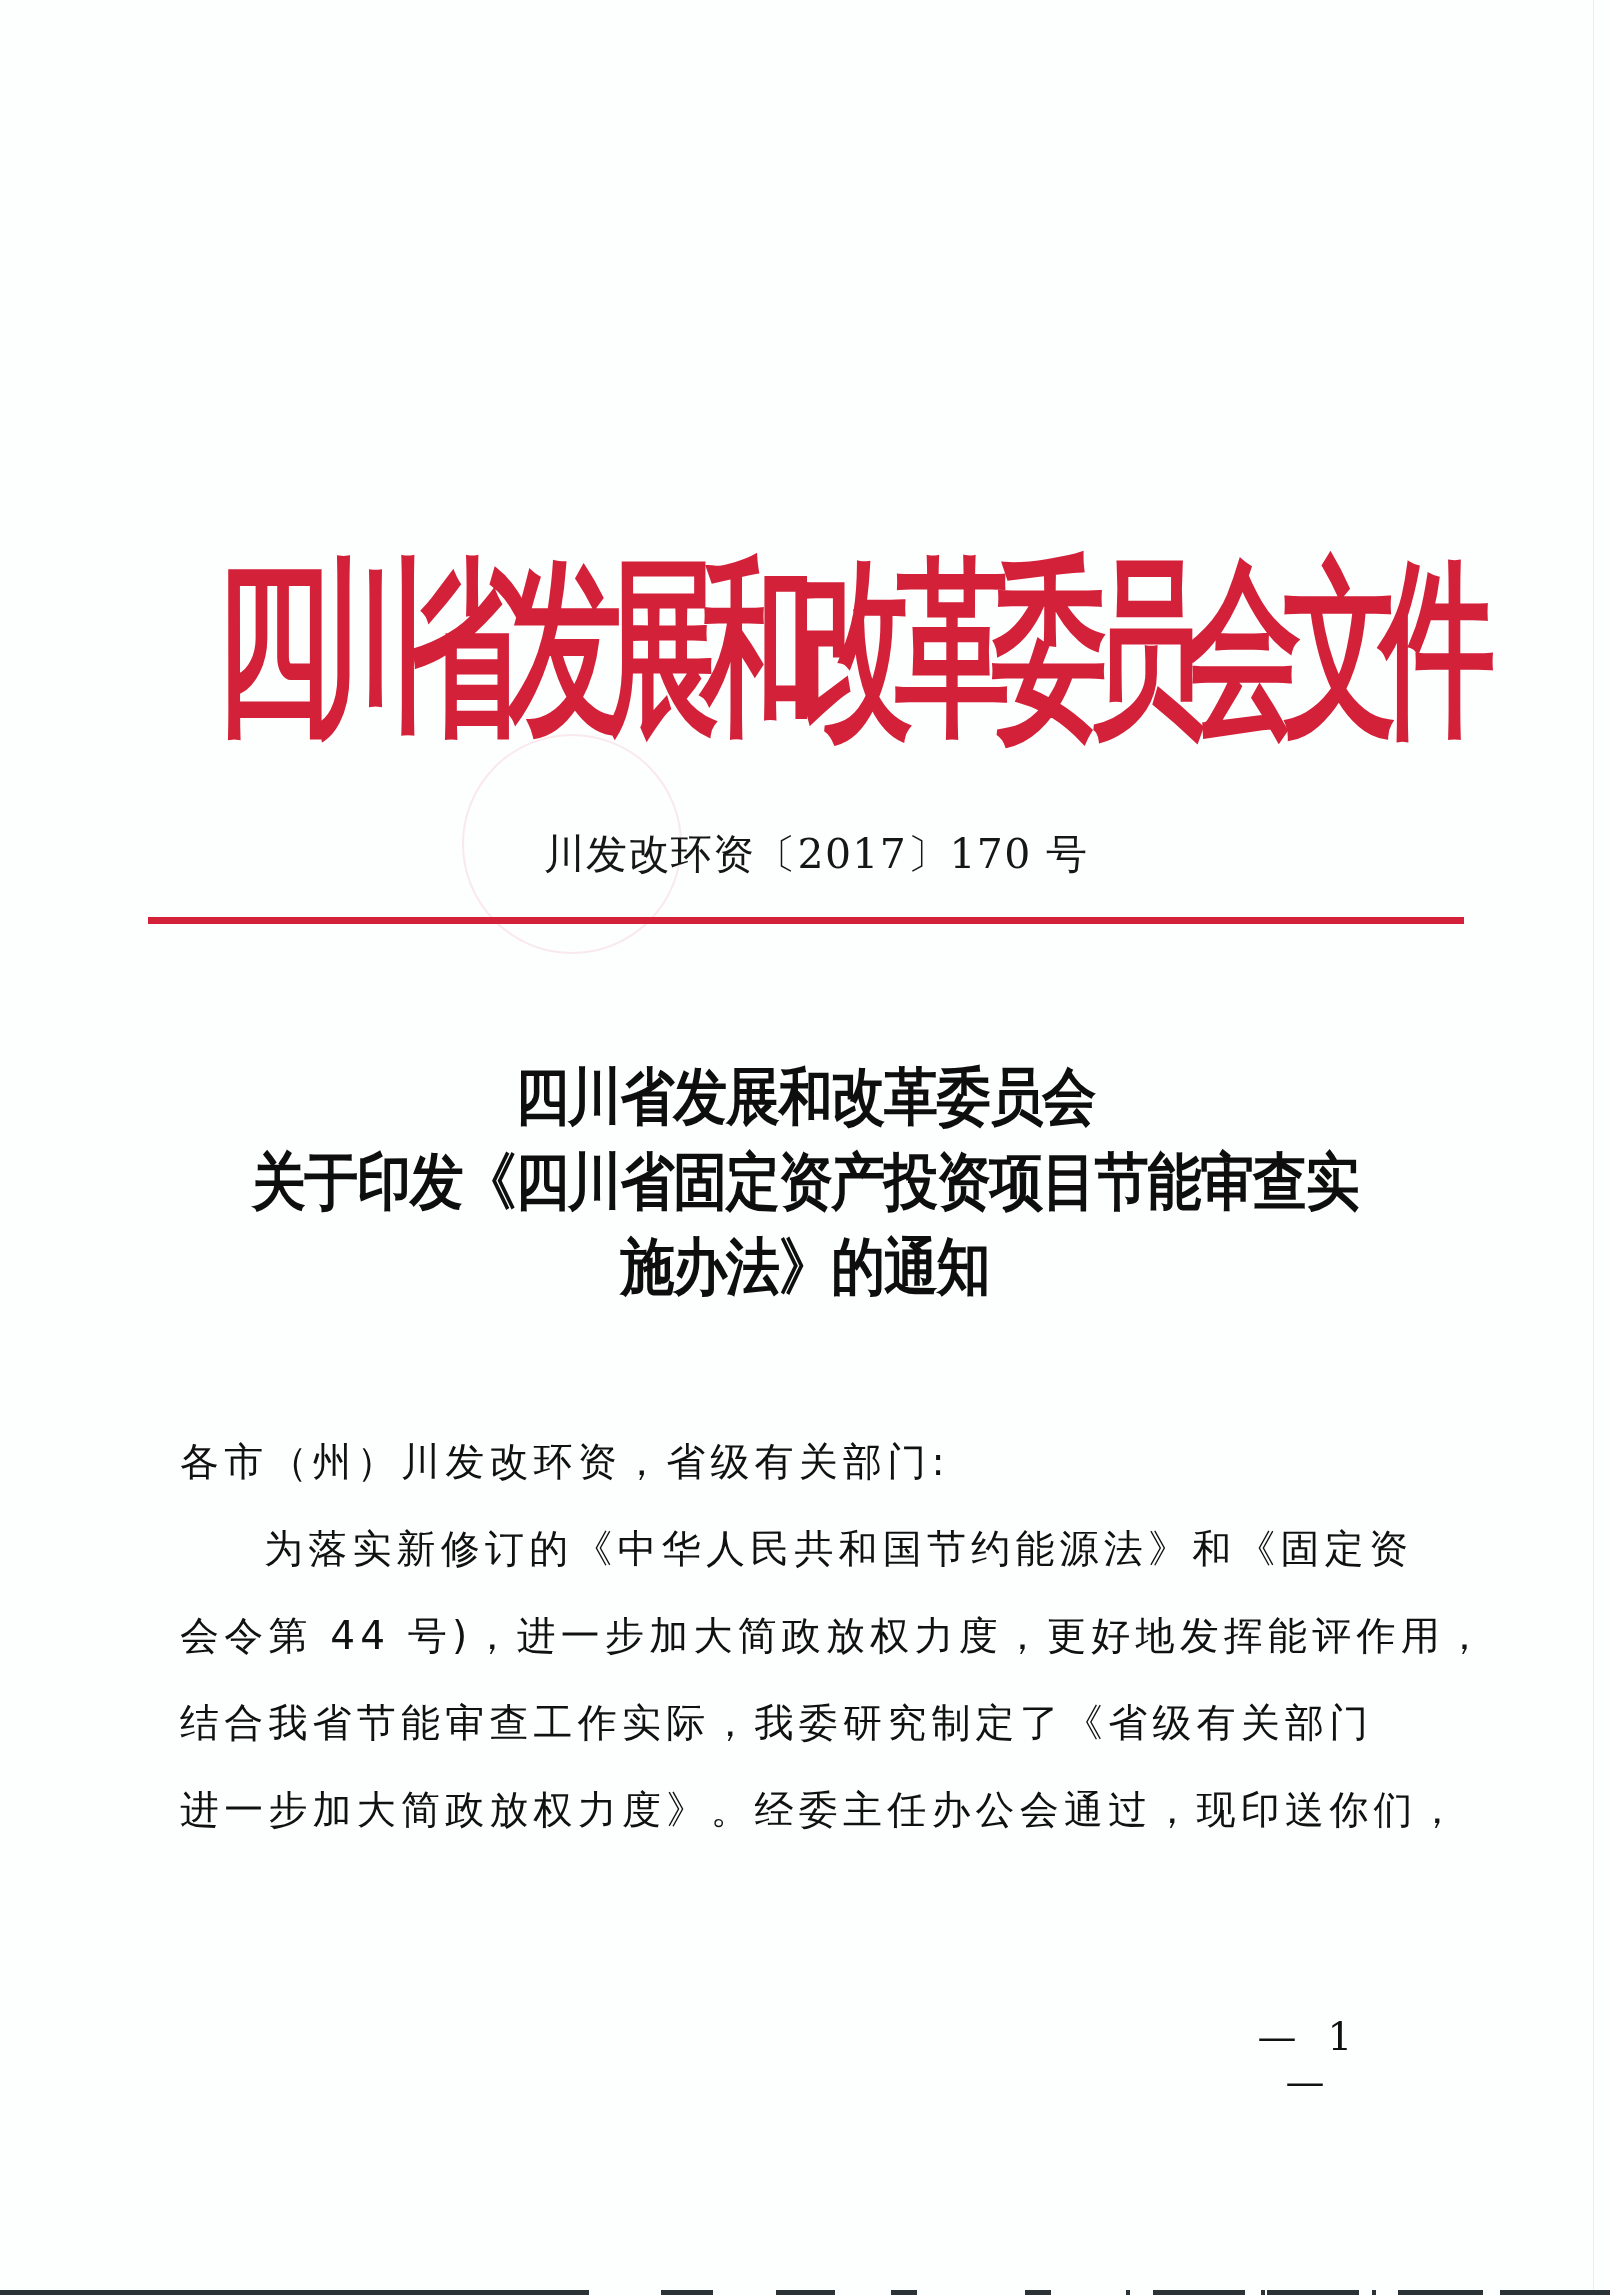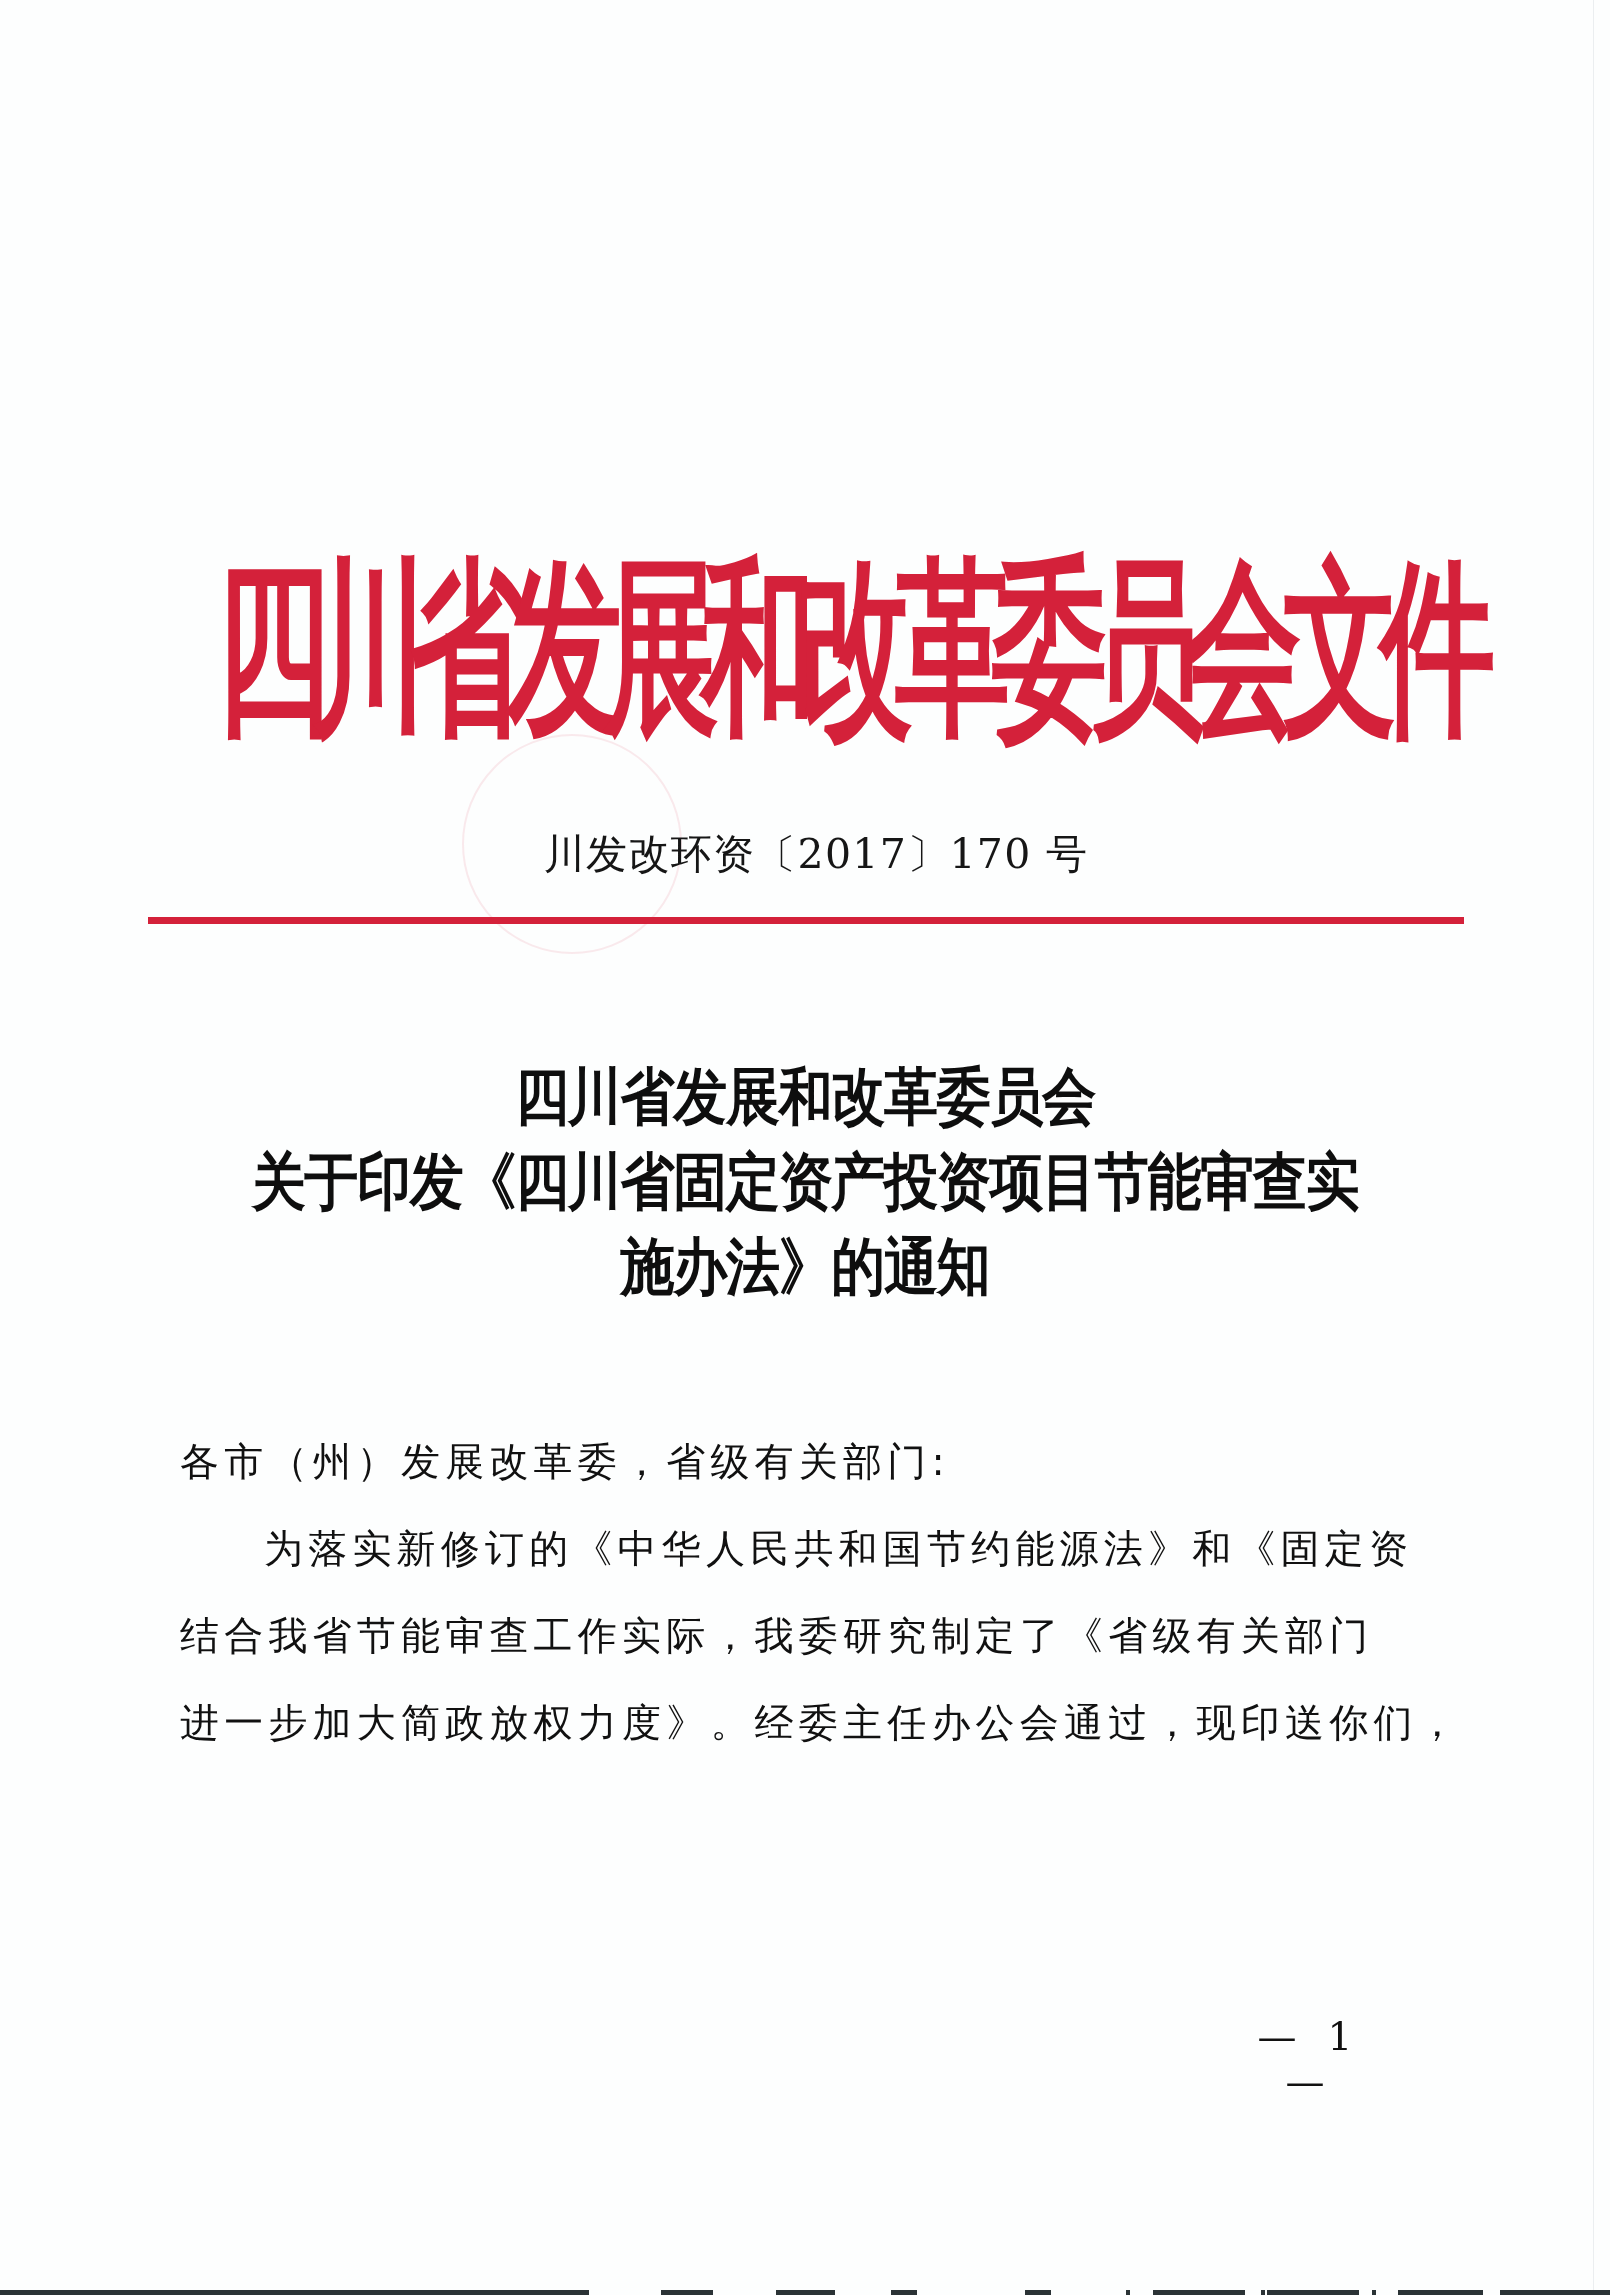--- a/index.html
+++ b/index.html
@@ -176,22 +176,23 @@
 
   <div class="red-rule"></div>
 
   <div class="title-block">
     <span class="line">四川省发展和改革委员会</span>
     <span class="line">关于印发《四川省固定资产投资项目节能审查实</span>
     <span class="line">施办法》的通知</span>
   </div>
 
   <div class="body-text">
-    <span class="salutation">各市（州）发展改革委，省级有关部门:</span>
+    <span class="salutation">各市（州）川发改环资，省级有关部门:</span>
     <span class="para-line indent">为落实新修订的《中华人民共和国节约能源法》和《固定资</span>
+    <span class="para-line">会令第 44 号)，进一步加大简政放权力度，更好地发挥能评作用，</span>
     <span class="para-line">结合我省节能审查工作实际，我委研究制定了《省级有关部门</span>
     <span class="para-line">进一步加大简政放权力度》。经委主任办公会通过，现印送你们，</span>
   </div>
 
   <div class="page-number">— 1 —</div>
 
   <div class="bottom-strip">
     <span style="left:0;width:589px;"></span>
     <span style="left:661px;width:52px;"></span>
     <span style="left:776px;width:59px;"></span>

